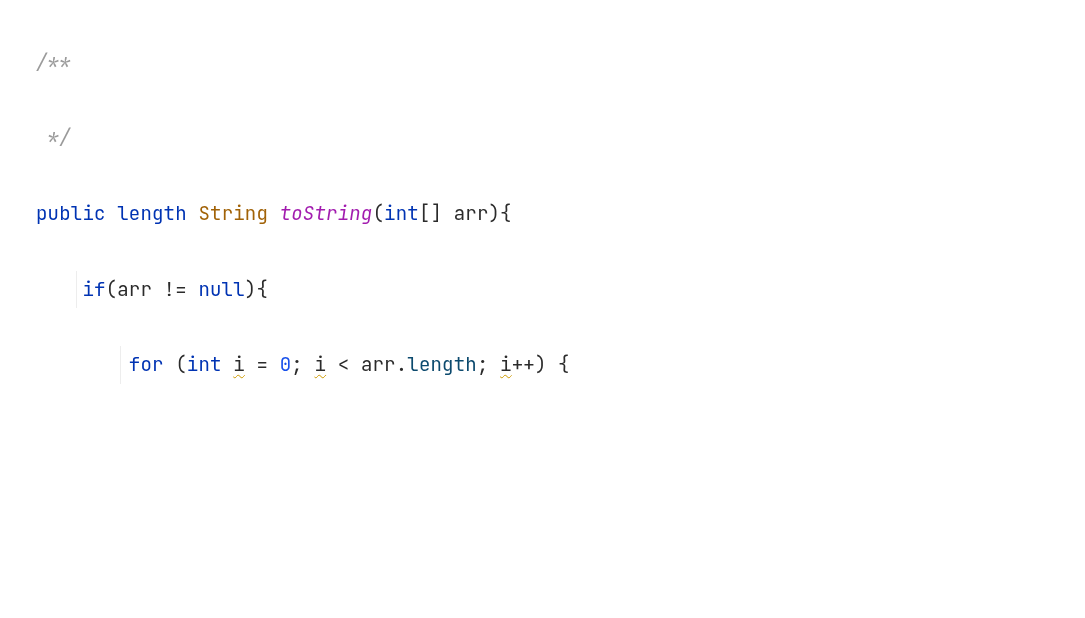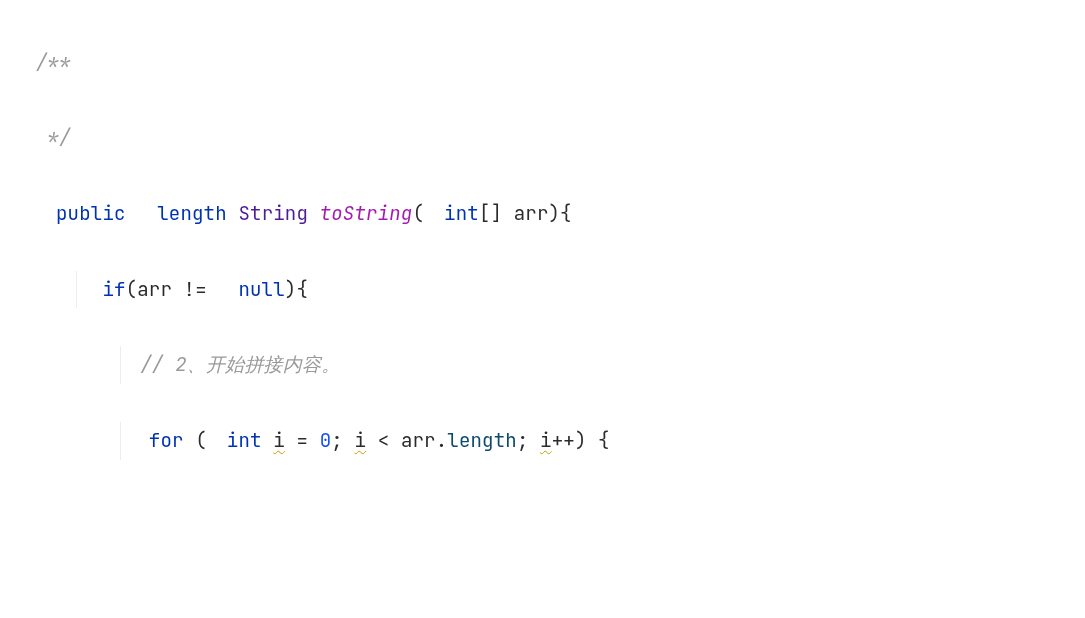--- a/index.html
+++ b/index.html
@@ -18,46 +18,45 @@
     padding:6px 0 0 0;
     position:relative;
     letter-spacing:0.2px;
   }
   .line{
     position:relative;
     padding-left:36px;
   }
   .comment{color:#9a9a9a;font-style:italic;}
   .doc{color:#9a9a9a;font-style:italic;}
-  .kw{color:#0033b3;margin-left:20px;}
+  .kw{color:#0033b3;}
   .str{color:#067d17;}
   .num{color:#1750eb;}
   .method{color:#a21caf;font-style:italic;}
   .field{color:#0c4a6e;}
-  .type{color:#4c1d95;}
+  .type{color:#a16207;}
   .warn{text-decoration:underline;text-decoration-style:wavy;text-decoration-color:#cc9900;text-decoration-thickness:1px;text-underline-offset:3px;}
   
   .g1::before,.g2::before,.g3::before,.g4::before{
     content:"";
     position:absolute;
     top:0;bottom:0;
     border-left:1px solid #ededed;
   }
   .g1::before{left:76px;}
   .g2::before{left:120px;}
 </style>
 </head>
 <body>
 
 <div class="editor">
 <div class="line"><span class="doc">/**</span></div>
 <div class="line"><span class="doc"> */</span></div>
 <div class="line"><span class="kw">public</span> <span class="kw">length</span> <span class="type">String</span> <span class="method">toString</span>(<span class="kw">int</span><span>[] arr){</span></div>
 <div class="line g1">    <span class="kw">if</span><span>(arr != </span><span class="kw">null</span><span>){</span></div>
-<div class="line g1 g2">         <span class="comment">// 2、开始拼接内容。</span></div>
 <div class="line g1 g2">        <span class="kw">for</span><span> (</span><span class="kw">int</span><span> </span><span class="warn">i</span><span> = </span><span class="num">0</span><span>; </span><span class="warn">i</span><span> &lt; arr.</span><span class="field">length</span><span>; </span><span class="warn">i</span><span>++) {</span></div>
 
 
 
 
 
 
 
 
 </div>

